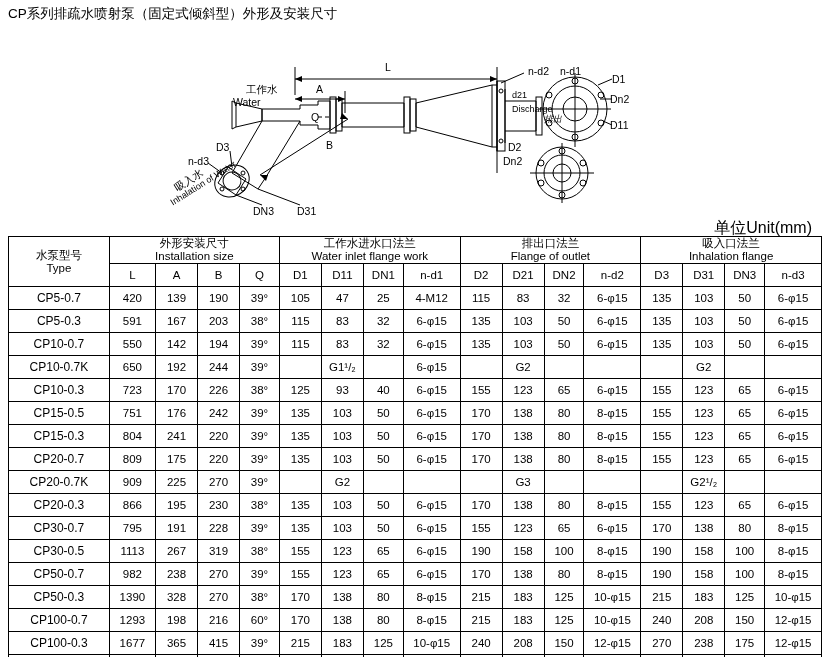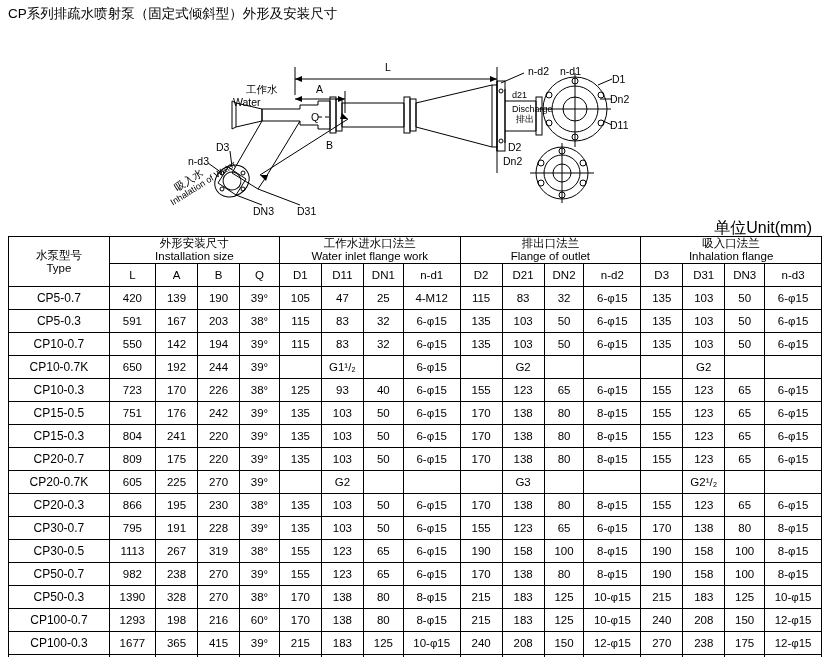--- a/index.html
+++ b/index.html
@@ -211,21 +211,21 @@
     <div class="dlabel" style="left:235px; top:28px;margin-left:11px;">工作水</div>
     <div class="dlabel" style="left:233px; top:41px;">Water</div>
     <div class="dlabel rot" style="left:172px; top:128px;">吸入水</div>
     <div class="dlabel rot small" style="left:168px; top:143px;">Inhalation of Water</div>
     <div class="dlabel" style="left:216px; top:86px;">D3</div>
     <div class="dlabel" style="left:188px; top:100px;">n-d3</div>
     <div class="dlabel" style="left:253px; top:150px;">DN3</div>
     <div class="dlabel" style="left:297px; top:150px;">D31</div>
     <div class="dlabel" style="left:528px; top:10px;">n-d2</div>
     <div class="dlabel small" style="left:512px; top:48px;">Discharge</div>
-    <div class="dlabel small" style="left:516px; top:58px;">排出</div>
+    <div class="dlabel small" style="left:544px; top:58px;font-style:italic;">排出</div>
     <div class="dlabel small" style="left:512px; top:34px;">d21</div>
     <div class="dlabel" style="left:508px; top:86px;">D2</div>
     <div class="dlabel" style="left:503px; top:100px;">Dn2</div>
     <div class="dlabel" style="left:560px; top:10px;">n-d1</div>
     <div class="dlabel" style="left:612px; top:18px;">D1</div>
     <div class="dlabel" style="left:610px; top:38px;">Dn2</div>
     <div class="dlabel" style="left:610px; top:64px;">D11</div>
   </div>
 
   <div class="unit-label">单位Unit(mm)</div>
@@ -451,21 +451,21 @@
             <td>138</td>
             <td>80</td>
             <td>8-φ15</td>
             <td>155</td>
             <td>123</td>
             <td>65</td>
             <td>6-φ15</td>
           </tr>
           <tr>
             <td class="rowlabel">CP20-0.7K</td>
-            <td>605</td>
+            <td>909</td>
             <td>225</td>
             <td>270</td>
             <td>39°</td>
             <td></td>
             <td>G2</td>
             <td></td>
             <td></td>
             <td></td>
             <td>G3</td>
             <td></td>

